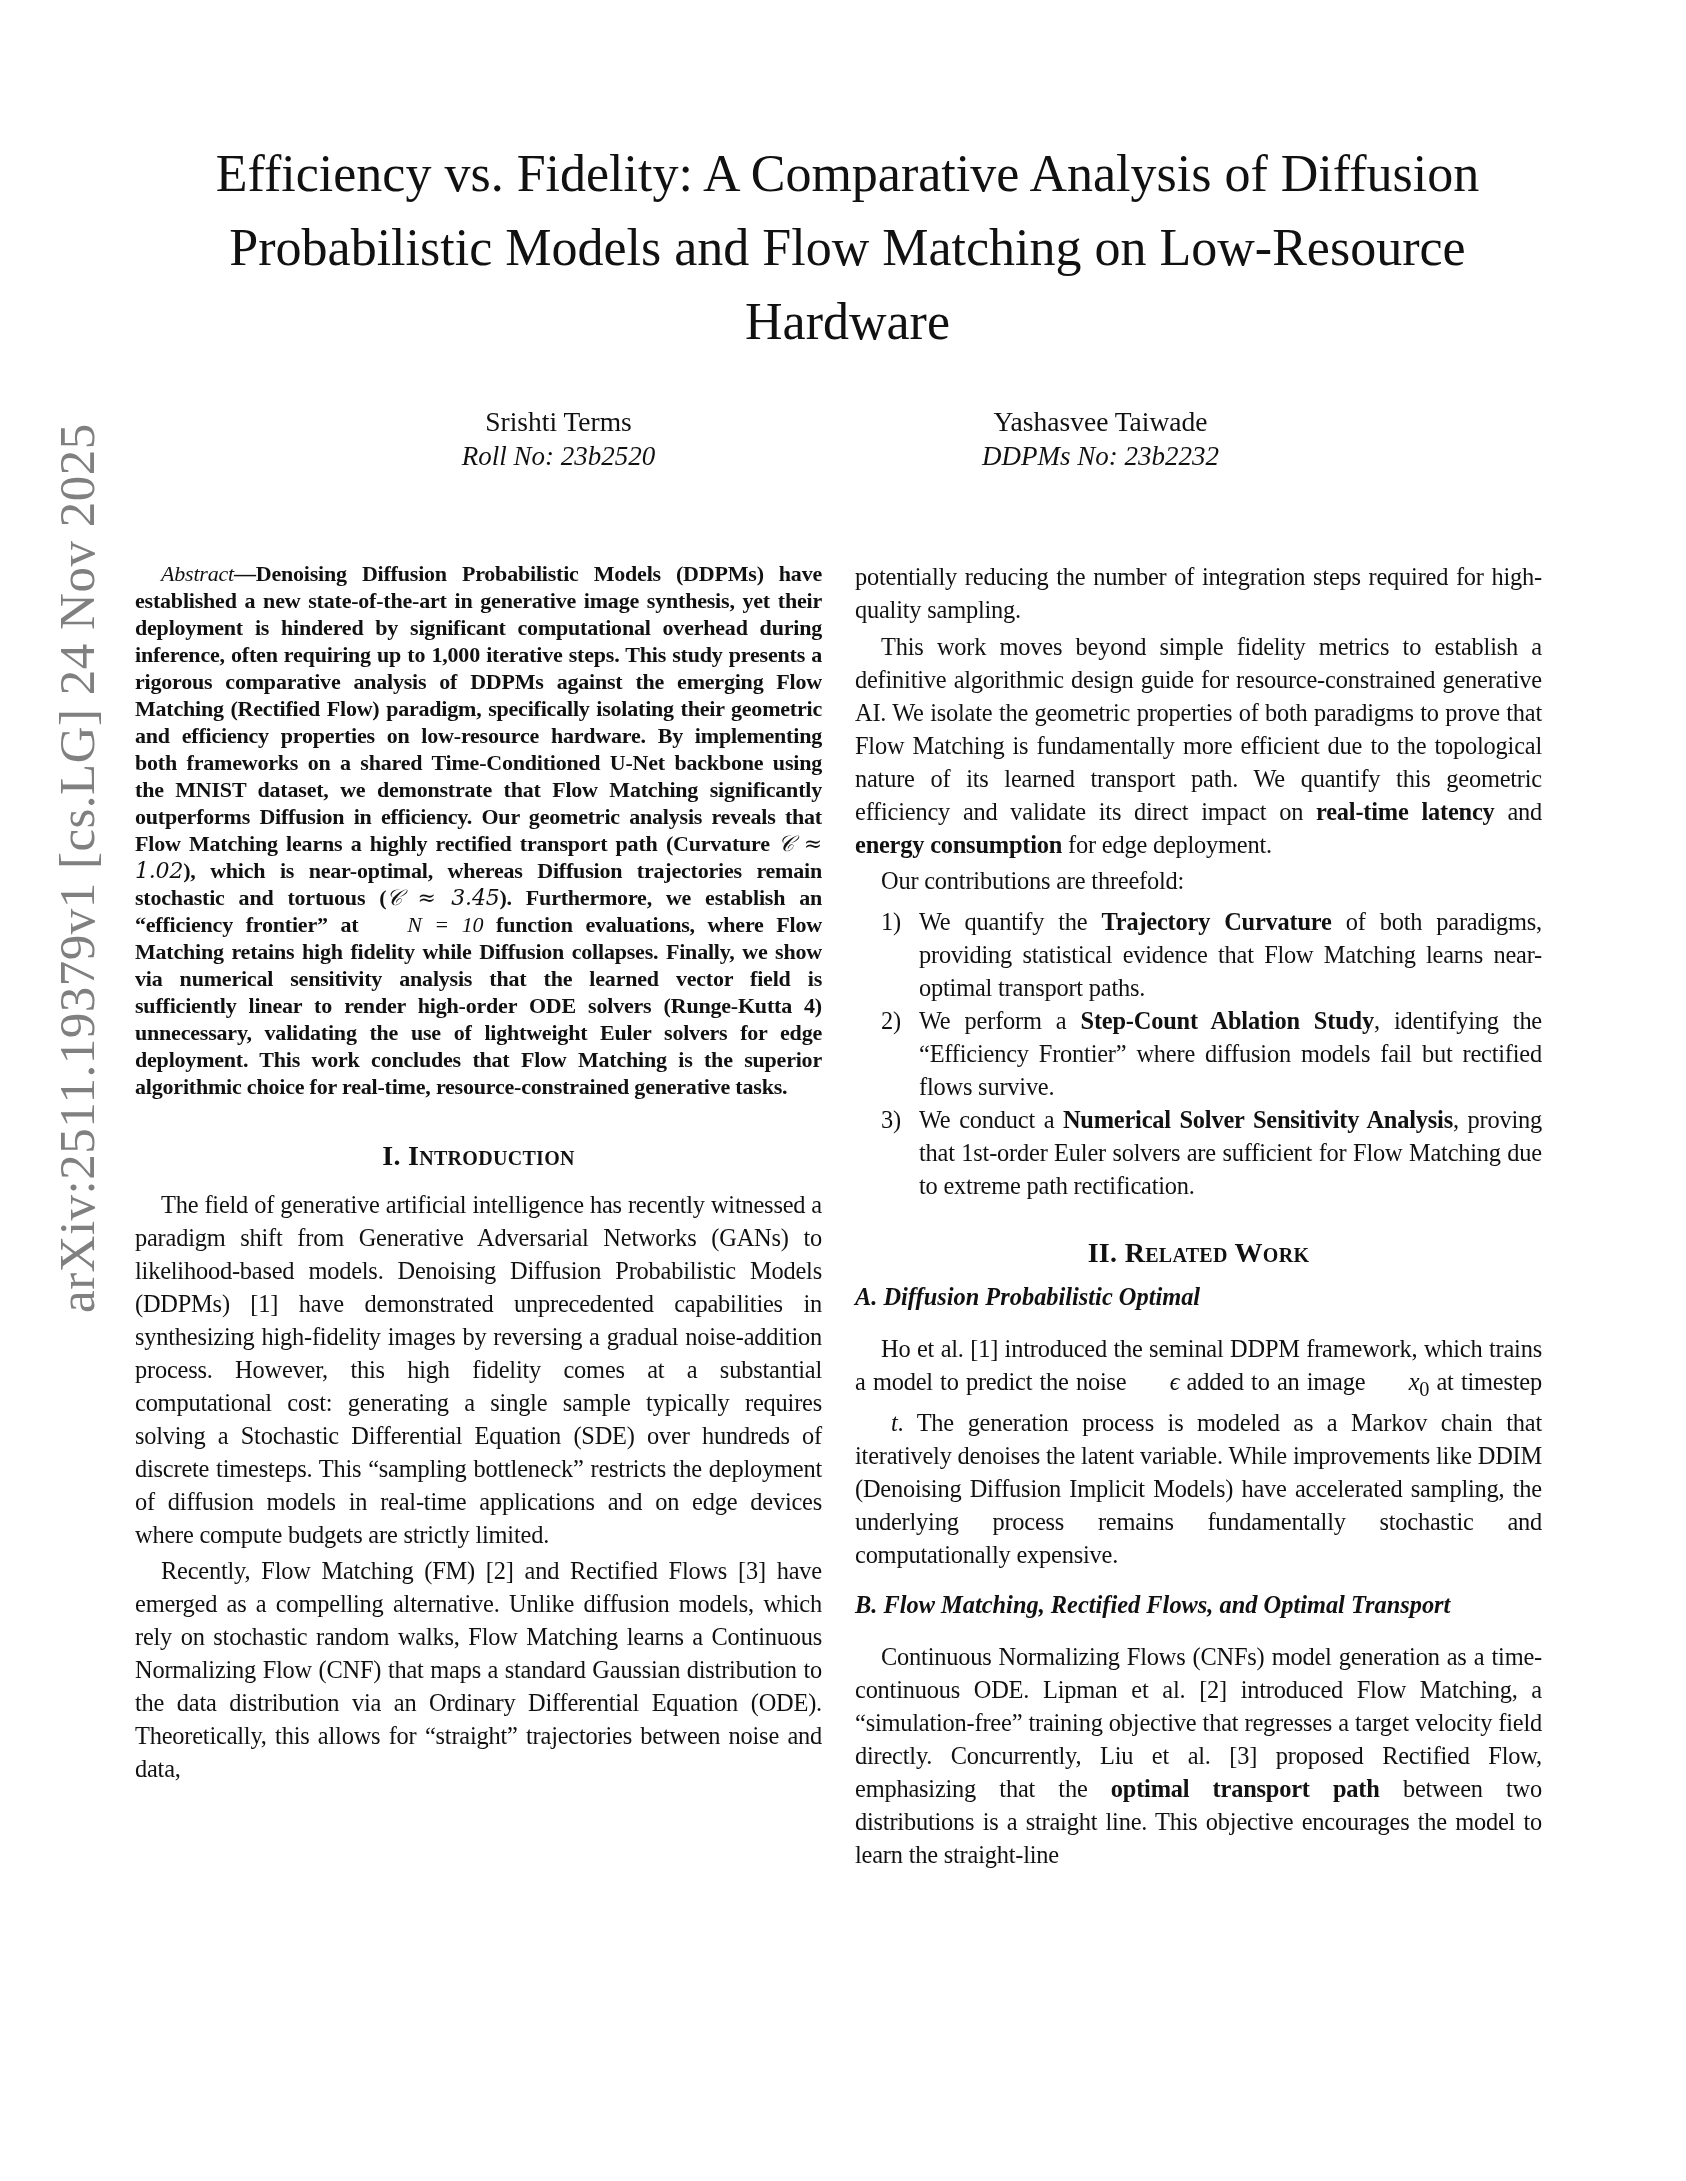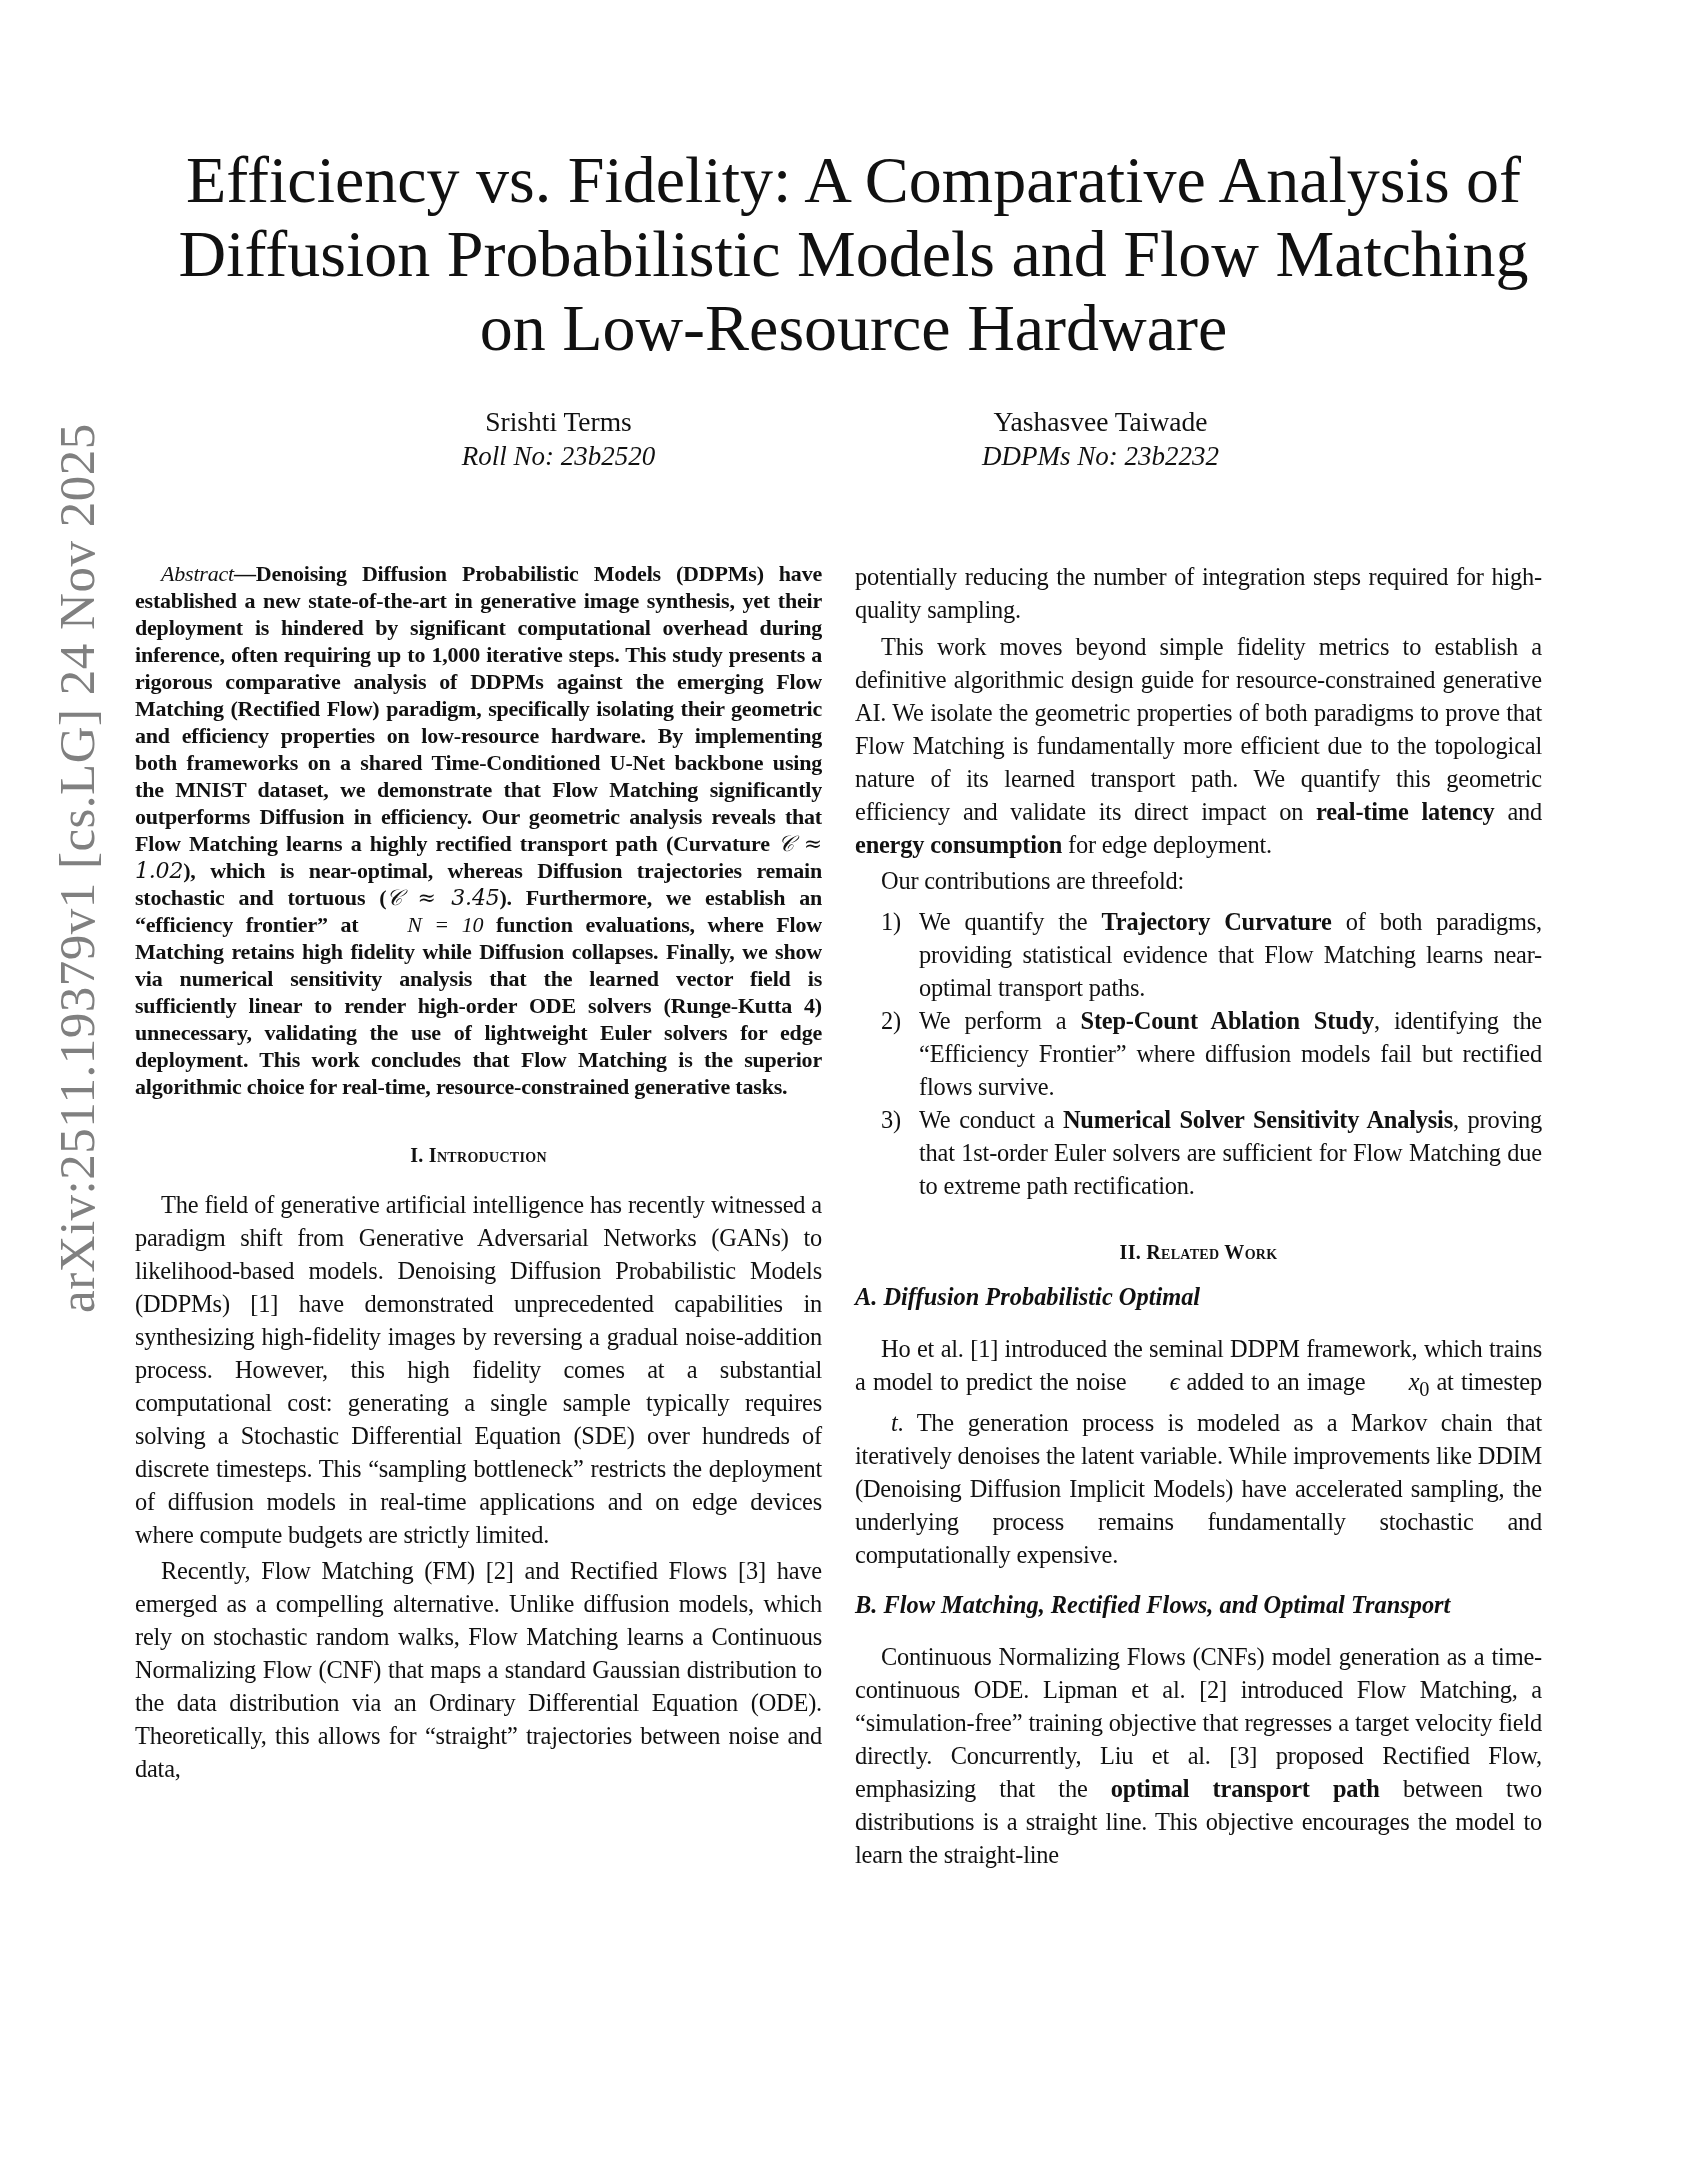--- a/index.html
+++ b/index.html
@@ -10,22 +10,22 @@
   .page { position: absolute; left: 0; top: 0; width: 1686px; height: 2182px; }
 
   .arxiv-stamp {
     position: absolute; left: 48px; top: 1313px;
     transform-origin: left top; transform: rotate(-90deg);
     font-size: 51px; color: #808080; white-space: nowrap; letter-spacing: 0.5px;
   }
 
   .title {
     position: absolute; left: 138px; top: 133px; width: 1411px;
-    text-align: center; font-size: 66px; line-height: 74px; font-weight: normal;
-    margin: 10px;
+    text-align: center; font-size: 52px; line-height: 74px; font-weight: normal;
+    margin: 4px;
   }
 
   .authors { position: absolute; top: 404px; left: 0; width: 1686px; }
   .author { position: absolute; text-align: center; width: 459px; }
   .author .name { font-size: 27.5px; line-height: 35px; display: block; }
   .author .roll { font-size: 27px; line-height: 35px; font-style: italic; display: block; }
   .author.a1 { left: 329px; }
   .author.a2 { left: 871px; }
 
   .col { position: absolute; top: 560px; width: 687px; }
@@ -40,21 +40,21 @@
   .index-terms { margin-top: 0.9px; }
 
   .body-p {
     font-size: 24.4px; line-height: 33px; text-align: justify; margin: 0;
     text-indent: 26px; letter-spacing: -0.2px;
   }
   .body-p.noindent { text-indent: 0; }
   .body-p + .body-p { margin-top: 3.7px; }
 
   .sec-head {
-    text-align: center; font-size: 20px; line-height: 31px; margin: 0;
+    text-align: center; font-size: 28px; line-height: 31px; margin: 0;
     font-variant: small-caps; letter-spacing: 0.3px;
   }
   .sub-head { font-style: italic; font-size: 24.4px; line-height: 31px; margin: 0; }
 
   .contrib-list { list-style: none; margin: 7.3px 0 0 0; padding: 0; }
   .contrib-list li {
     position: relative; padding-left: 64px; font-size: 24.4px; line-height: 33px;
     text-align: justify; margin: 0; letter-spacing: -0.2px;
   }
   .contrib-list li .num { position: absolute; left: 26px; top: 0; }

